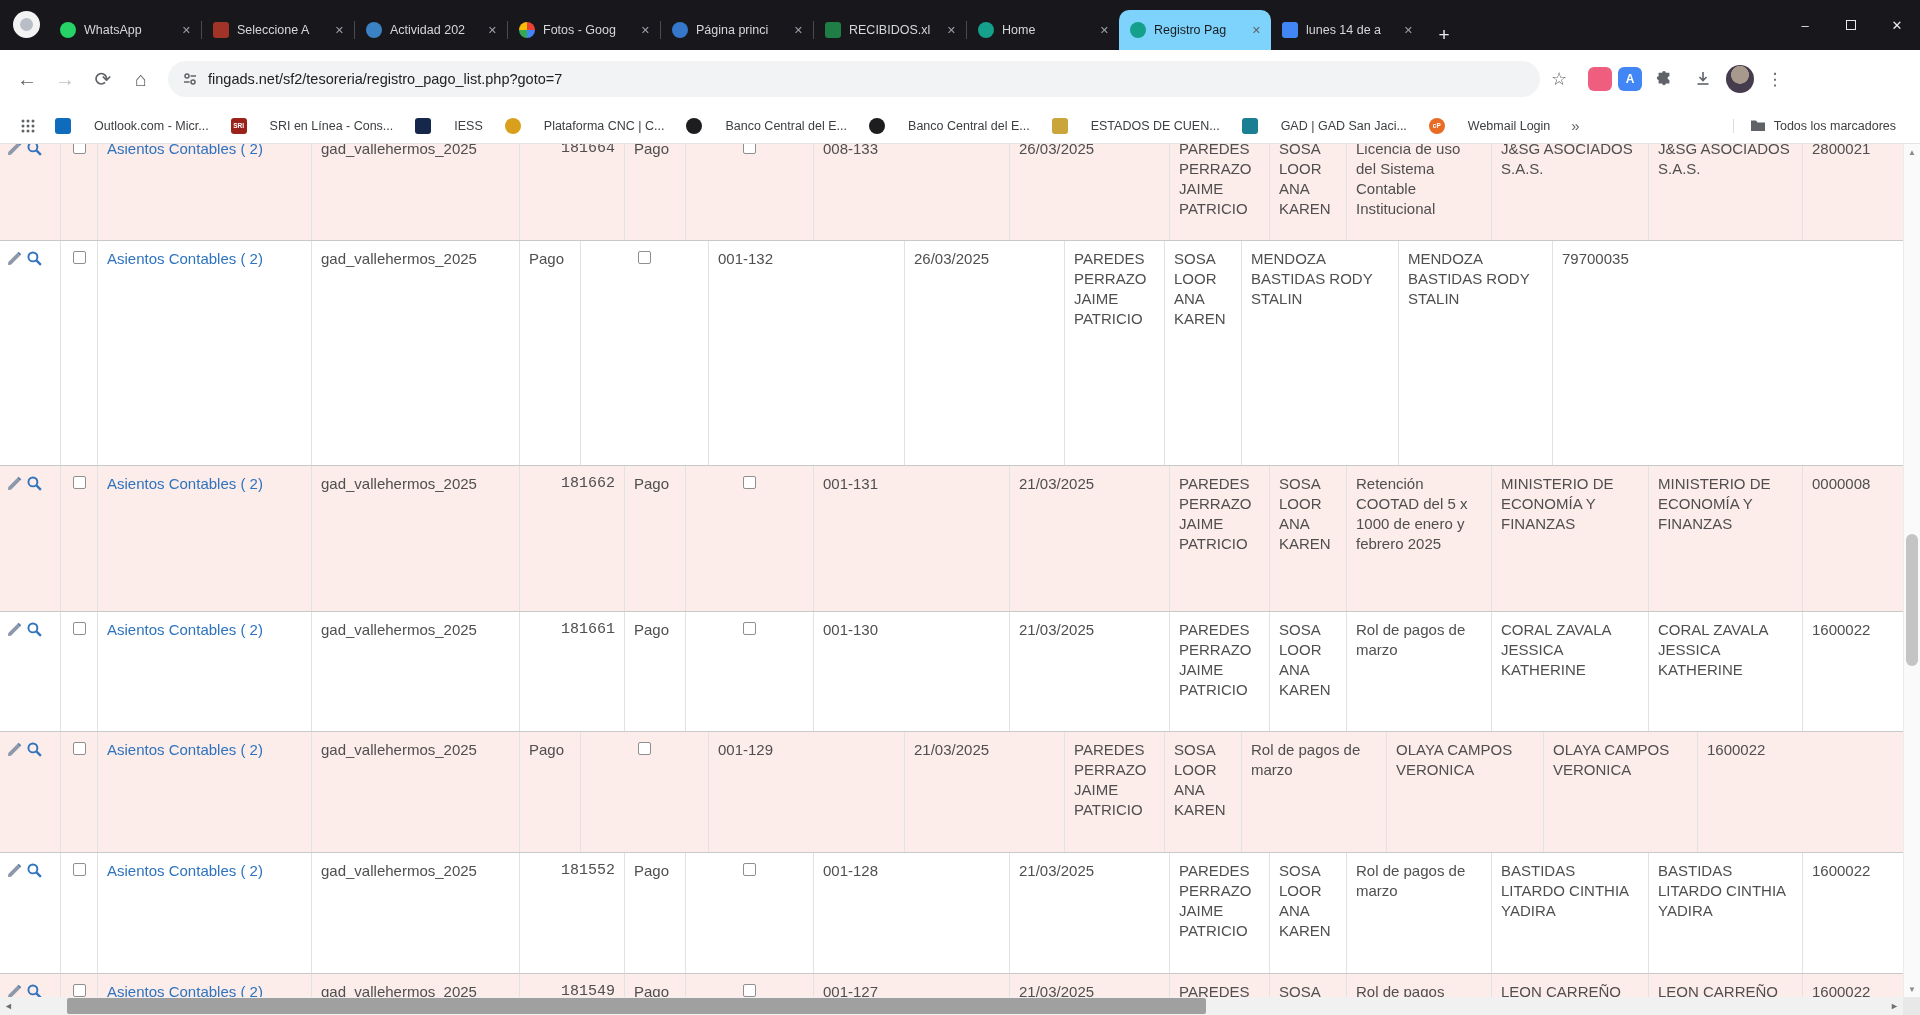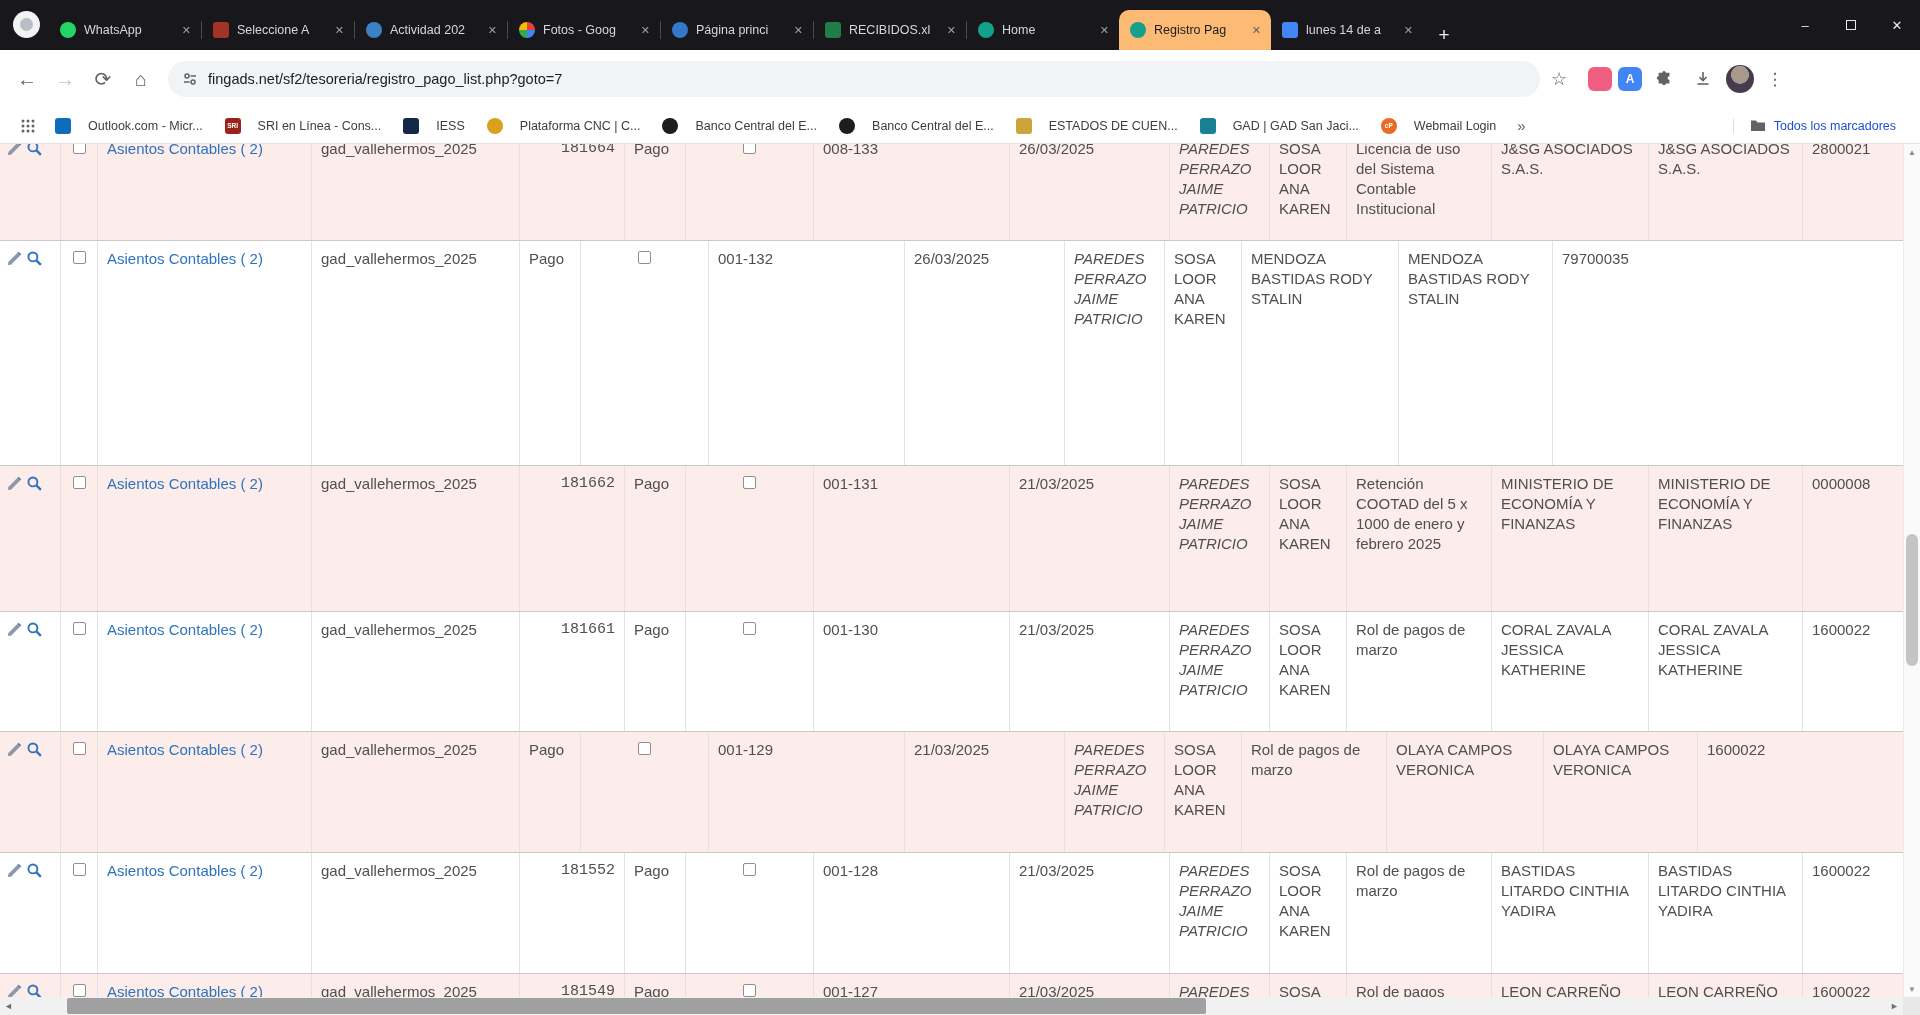--- a/index.html
+++ b/index.html
@@ -21,21 +21,21 @@
     border-radius:50%; background:#f3f3f3;
   }
   .win-logo::after{ content:""; position:absolute; left:7px; top:7px; width:13px; height:13px; border-radius:50%; background:#b9bec6;}
   .tabs { position:absolute; left:49px; top:0; height:50px; display:flex; align-items:flex-end; }
   .tab {
     width:152px; height:40px; margin-top:10px;
     display:flex; align-items:center; gap:8px; padding:0 8px 0 11px;
     border-radius:10px 10px 0 0; color:#d5d7da; font-size:12.5px;
     overflow:hidden; white-space:nowrap; cursor:default;
   }
-  .tab.active { background:#fdba74; color:#1c1c1e; }
+  .tab.active { background:#7dd3fc; color:#1c1c1e; }
   .tab .t-title { overflow:hidden; text-overflow:clip; flex:1; }
   .tab .t-close { font-size:11px; color:#9aa0a6; padding:0 2px; flex:none; }
   .tab.active .t-close { color:#5f6368; }
   .tabsep { width:1px; height:18px; background:#4a4a52; align-self:center; margin-top:10px; }
   .fv { width:16px; height:16px; flex:none; display:inline-flex; align-items:center; justify-content:center; font-size:7px; color:#fff; }
   .fv0 { background:#25d366; border-radius:50%; }
   .fv1 { background:#a23427; border-radius:3px; }
   .fv2 { background:#3b82c4; border-radius:50%; }
   .fv3 { background:conic-gradient(#ea4335 0 25%, #4285f4 0 50%, #34a853 0 75%, #fbbc05 0); border-radius:50%; }
   .fv4 { background:#3577c8; border-radius:50%; }
@@ -69,34 +69,34 @@
   .ext-pink { background:#ef5d7f; }
   .ext-blue { background:#4285f4; }
   .avatar { width:28px; height:28px; border-radius:50%; background:radial-gradient(circle at 50% 35%, #a79a8c 0 38%, #453c4e 40%); flex:none; }
 
   
   .bookmarks {
     position:absolute; top:108px; left:0; width:1920px; height:36px;
     background:#fff; border-bottom:1px solid #e3e3e3;
     display:flex; align-items:center; padding:0 14px; gap:4px;
   }
-  .bm { display:flex; align-items:center; gap:17px; padding:4px 9px; border-radius:6px;
+  .bm { display:flex; align-items:center; gap:23px; padding:4px 9px; border-radius:6px;
         font-size:12.5px; color:#3c4043; white-space:nowrap; }
   .bmfv { width:16px; height:16px; flex:none; display:inline-flex; align-items:center; justify-content:center; font-size:6.5px; font-weight:bold; color:#fff; }
   .bf0 { background:#0f6cbd; border-radius:3px; }
   .bf1 { background:#99231b; border-radius:3px; }
   .bf2 { background:#15284b; border-radius:3px; }
   .bf3 { background:#d8a01d; border-radius:50%; }
   .bf4, .bf5 { background:#1d1d1f; border-radius:50%; }
   .bf6 { background:#caa53c; border-radius:3px; }
   .bf7 { background:#1b7f94; border-radius:3px; }
   .bf8 { background:#e86c26; border-radius:50%; }
   .bm-more { color:#5f6368; font-size:15px; padding:0 8px; }
   .bm-spacer { flex:1; }
-  .bm-all { display:flex; align-items:center; gap:8px; font-size:12.5px; color:#1d4ed8; padding-right:10px; border-left:1px solid #dadce0; padding-left:16px; }
+  .bm-all { display:flex; align-items:center; gap:8px; font-size:12.5px; color:#404040; padding-right:10px; border-left:1px solid #dadce0; padding-left:16px; }
 
   
   .content {
     position:absolute; top:144px; left:0; width:1903px; height:853px;
     overflow:hidden; background:#fff;
   }
   .tbl { margin-top:-13px; width:1903px; }
   .tr { display:flex; width:1903px; border-bottom:1px solid #c9c9c9; overflow:hidden; background:#fff; }
   .tr.pink { background:#fcecea; }
   .td {
@@ -105,21 +105,21 @@
   }
   .c-act  { width:61px; display:flex; gap:3px; padding:9px 6px; align-items:flex-start; }
   .c-chk  { width:37px; display:flex; justify-content:center; padding-top:10px; }
   .c-link { width:214px; }
   .c-db   { width:208px; }
   .c-id   { width:105px; text-align:right;font-family:Liberation Mono, monospace; }
   .c-tipo { width:61px; }
   .c-chk2 { width:128px; display:flex; justify-content:center; padding-top:10px; }
   .c-seq  { width:196px; }
   .c-fecha{ width:160px; }
-  .c-elab { width:100px;font-style:italic; }
+  .c-elab { width:100px; }
   .c-rev  { width:77px; }
   .c-det  { width:145px; }
   .c-ben1 { width:157px; }
   .c-ben2 { width:154px; border-right:1px solid #e2e2e2; }
   .c-num  { width:100px; border-right:none; }
   .lnk { color:#2e73be; text-decoration:none; cursor:pointer; }
   .cb { width:13px; height:13px; border:1px solid #8f8f8f; border-radius:2px; background:#fff; display:inline-block; flex:none; }
   .ic { width:17px; height:17px; display:inline-flex; cursor:pointer; flex:none; }
 
   

